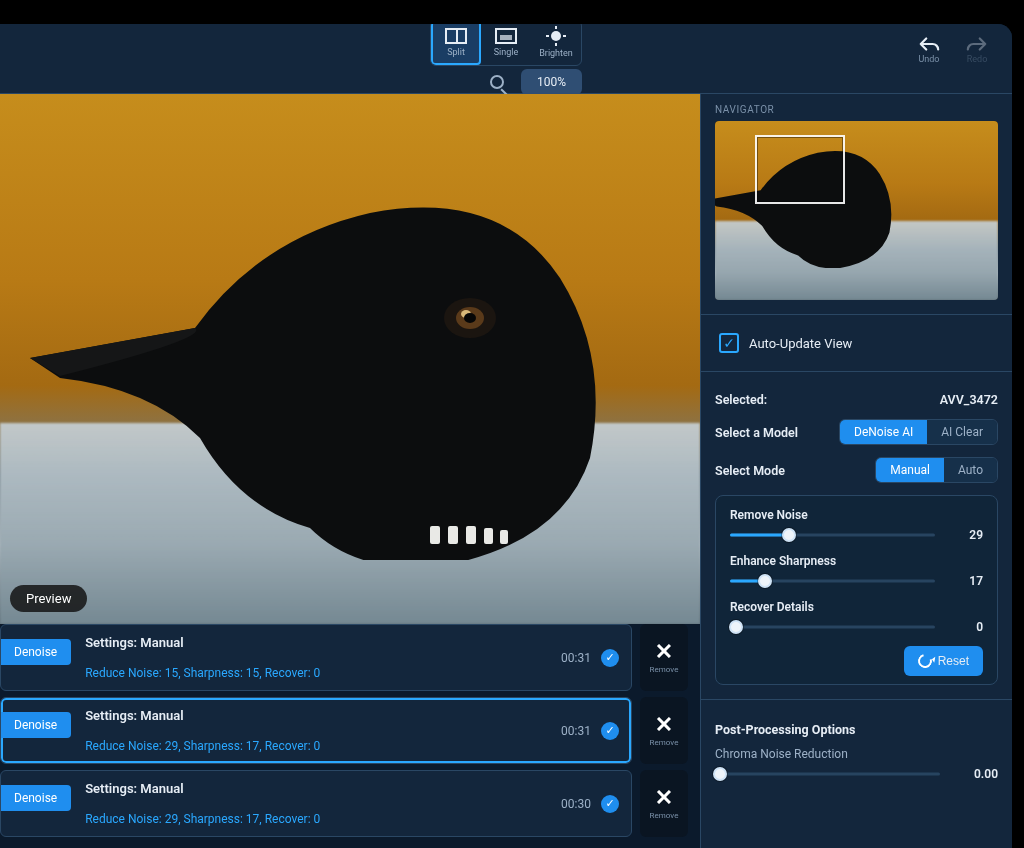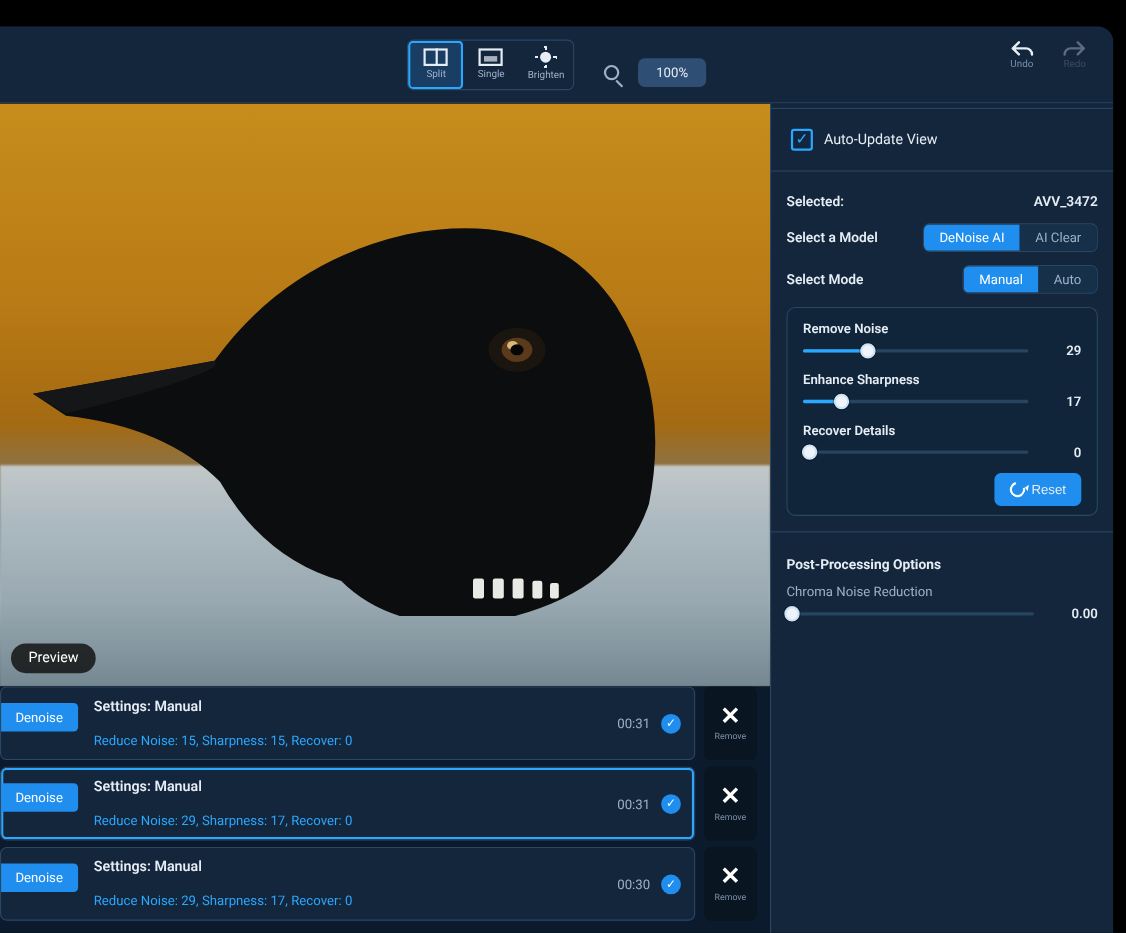--- a/index.html
+++ b/index.html
@@ -34,21 +34,21 @@
     overflow:hidden;
   }
   
   .topbar {
     height:70px;
     display:flex; align-items:center; justify-content:center;
     background: var(--bg-panel);
     border-bottom:1px solid var(--border);
     position:relative;
   }
-  .tool-group { display:flex; align-items:flex-end; gap:0; }
+  .tool-group { display:flex; align-items:flex-end; gap:0;flex-direction:column; }
   .view-modes { border:1px solid var(--border); border-radius:6px; display:flex; overflow:hidden; }
   .mode-btn { width:50px; height:44px; display:flex; flex-direction:column; align-items:center; justify-content:center; gap:3px; cursor:pointer; }
   .mode-btn.active { background:#1a3d64; box-shadow: inset 0 0 0 2px var(--accent-bright); border-radius:4px; }
   .mode-btn .lbl { font-size:9px; color:var(--text-dim); }
   .mode-icon { width:22px; height:16px; }
   .mode-icon.split { border:2px solid var(--text); position:relative; }
   .mode-icon.split::after { content:""; position:absolute; left:50%; top:-2px; bottom:-2px; width:2px; background:var(--text); }
   .mode-icon.single { border:2px solid var(--text); position:relative; }
   .mode-icon.single::after { content:""; position:absolute; left:3px; right:3px; bottom:2px; height:5px; background:var(--text); opacity:.7; }
   .mode-icon.brighten { width:18px; height:18px; border:none; position:relative; }
@@ -262,20 +262,32 @@
             <span class="x">✕</span>
             <span class="lbl">Remove</span>
           </div>
         </div>
       </div>
 
     </div>
 
     <div class="right-col">
 
+      <div class="section">
+        <div class="section-title">NAVIGATOR</div>
+        <div class="nav-thumb">
+          <div class="bird-scene">
+            <div class="water" style="height:44%"></div>
+            <svg class="bird" viewBox="0 0 700 440" preserveAspectRatio="xMidYMid slice" style="left:-6%;top:2%;width:80%;height:80%">
+              <path d="M30 230 L195 200 Q260 110 370 85 Q500 60 560 150 Q610 230 590 330 Q560 420 430 440 L420 440 Q350 440 310 400 Q240 380 200 310 Q150 260 60 250 Z" fill="#0c0d0e"></path>
+            </svg>
+          </div>
+          <div class="nav-viewport"></div>
+        </div>
+      </div>
 
       <div class="divider"></div>
 
       <div class="section" style="padding-top:4px;padding-bottom:4px">
         <label class="check-row">
           <span class="checkbox">
               <span class="tick">✓</span>
             </span>
           <span style="font-size:13px;">Auto-Update View</span>
         </label>

